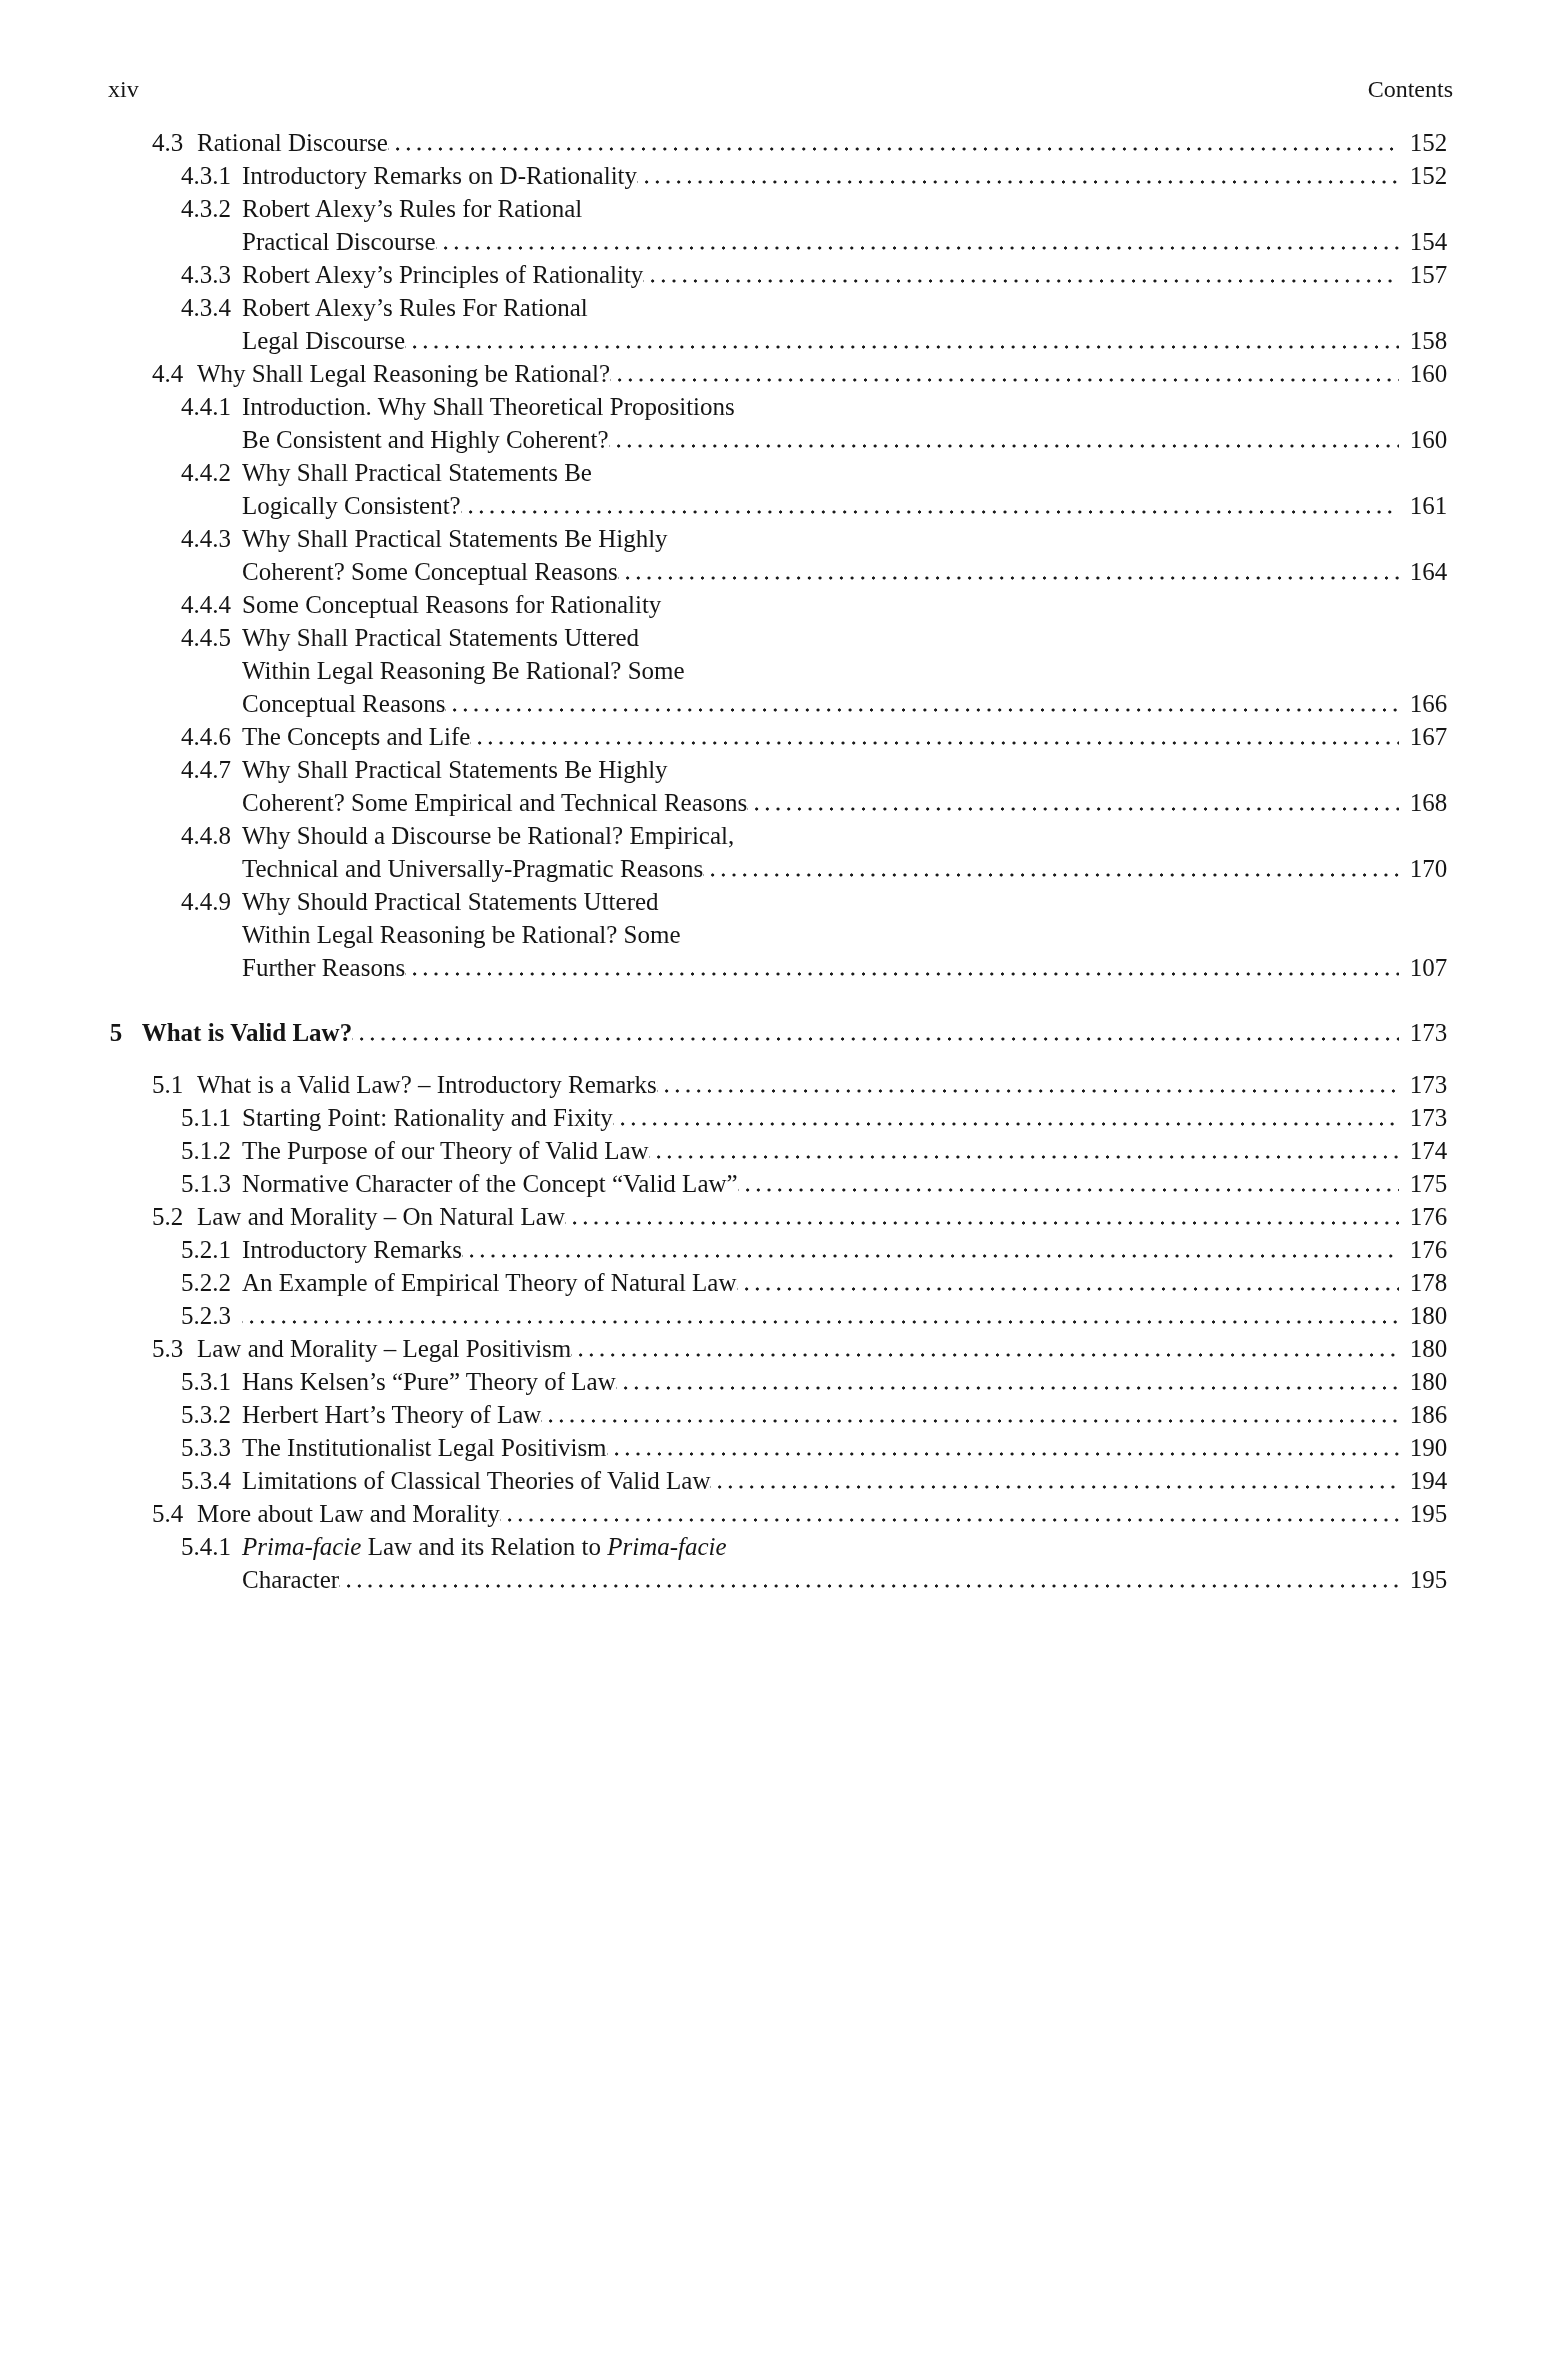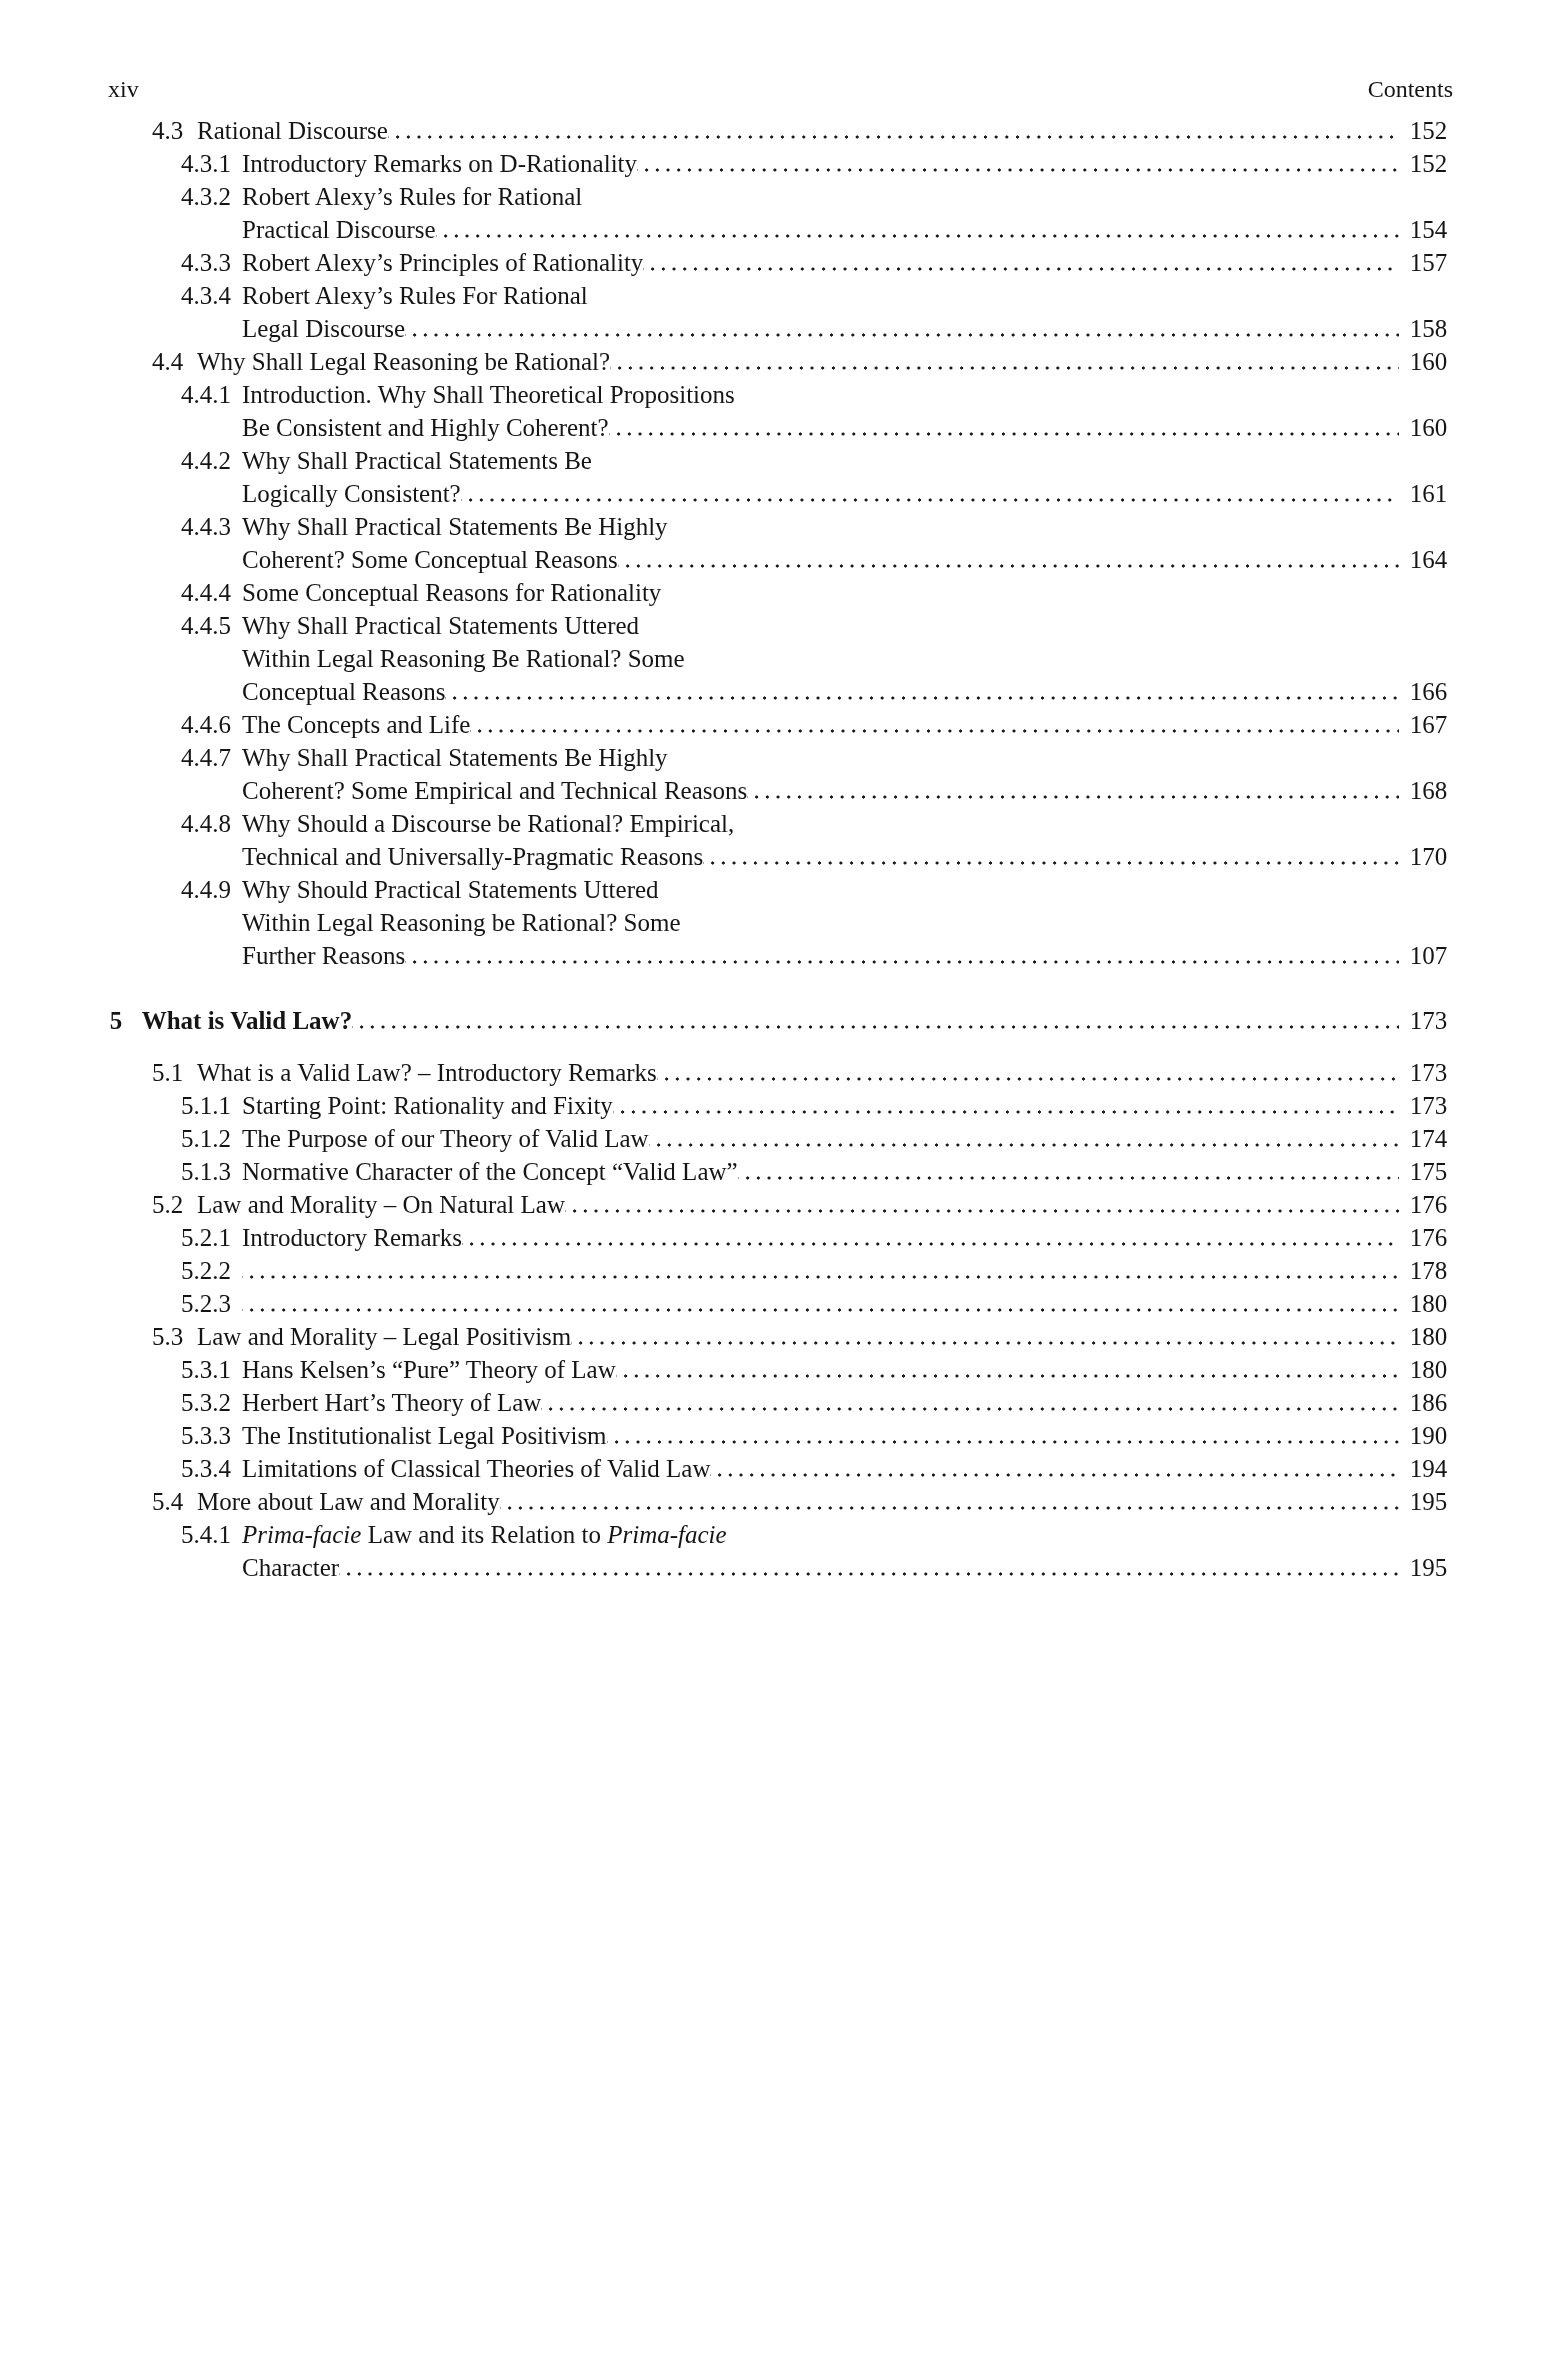--- a/index.html
+++ b/index.html
@@ -15,21 +15,21 @@
     background: #ffffff;
     padding: 73px 107px 0 108px;
     overflow: hidden;
   }
   .page-header {
     display: flex;
     justify-content: space-between;
     align-items: baseline;
     font-size: 24px;
     line-height: 33px;
-    margin-bottom: 8px;
+    margin-bottom: 20px;
   }
   .toc { font-size: 25px; }
   .entry { }
   .row {
     display: flex;
     align-items: stretch;
     line-height: 33px;
     white-space: nowrap;
   }
   .num { flex: none; }
@@ -281,20 +281,21 @@
         <div class="row">
           <span class="num">5.2.1</span>
           <span class="text">Introductory Remarks</span>
           <span class="leader"></span>
           <span class="page-num">176</span>
         </div>
       </div>
       <div class="entry level-2">
         <div class="row">
           <span class="num">5.2.2</span>
+          <span class="text">An Example of Empirical Theory of Natural Law</span>
           <span class="leader"></span>
           <span class="page-num">178</span>
         </div>
       </div>
       <div class="entry level-2">
         <div class="row">
           <span class="num">5.2.3</span>
           <span class="leader"></span>
           <span class="page-num">180</span>
         </div>

